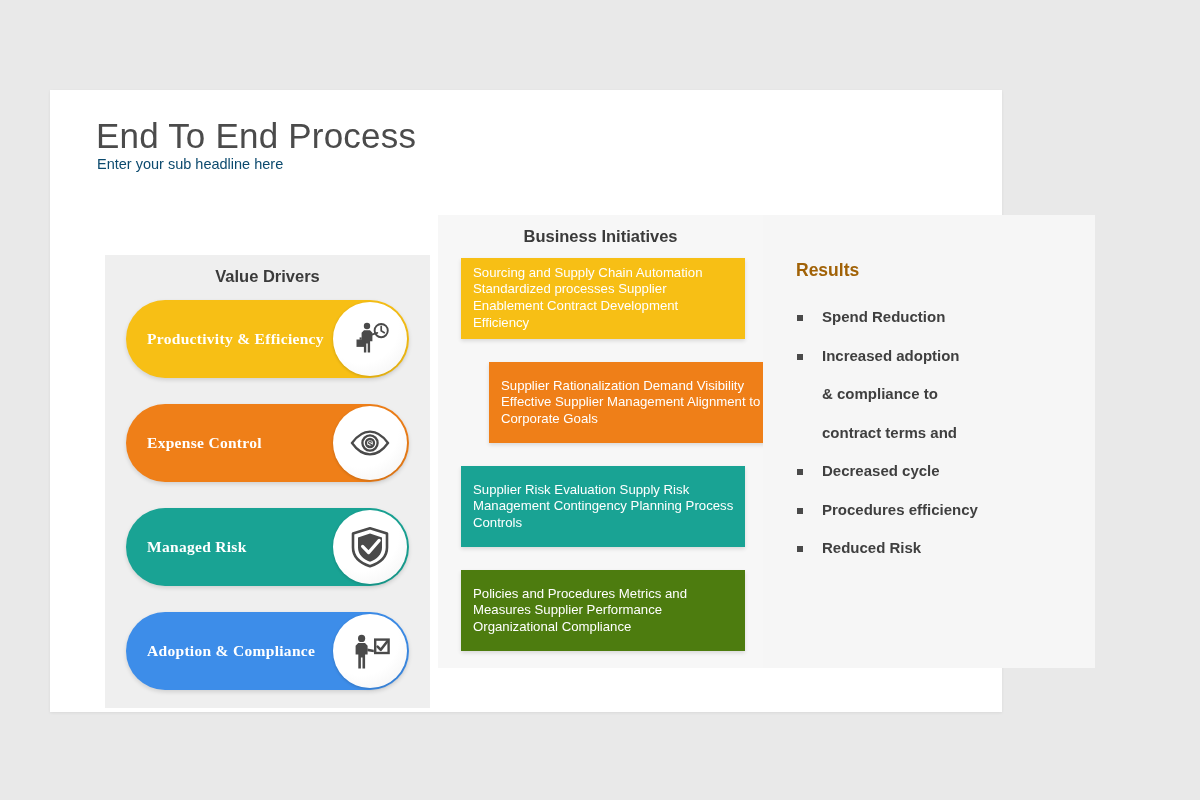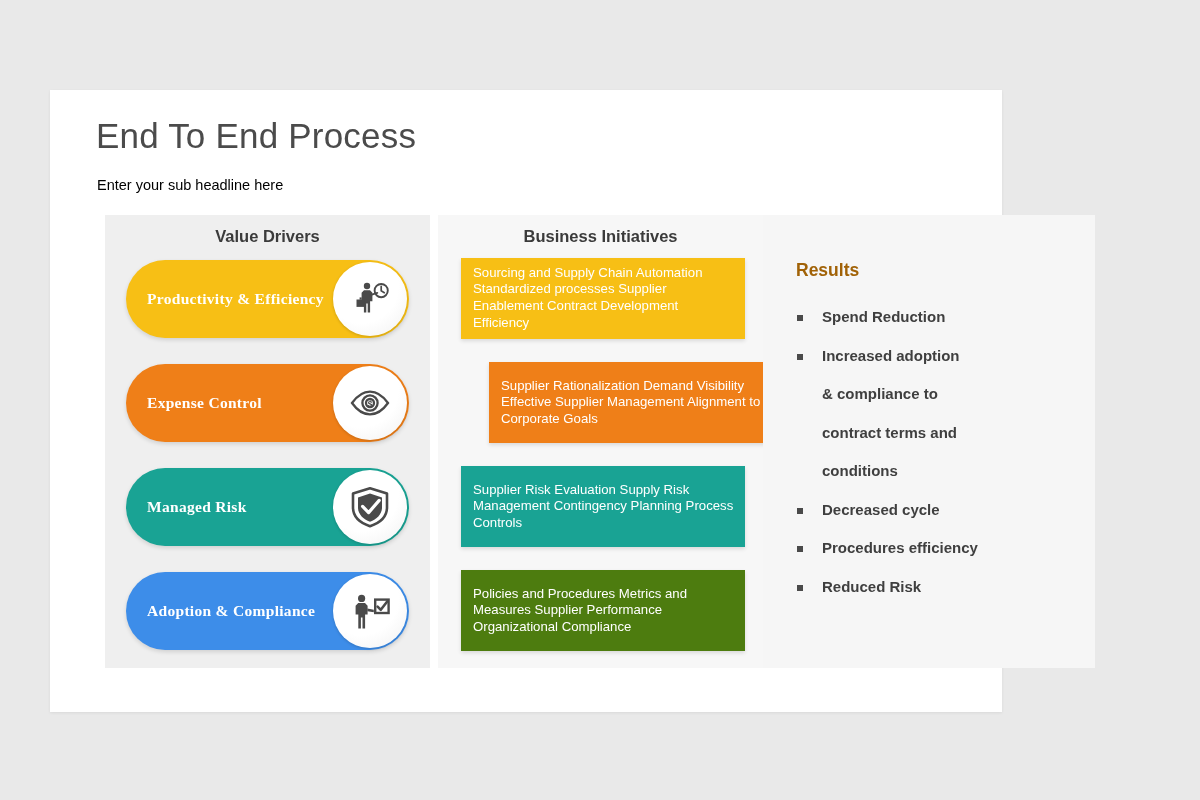--- a/index.html
+++ b/index.html
@@ -31,36 +31,37 @@
     top: 26px;
     font-size: 35px;
     font-weight: 400;
     color: #4b4b4b;
     letter-spacing: .2px;
     white-space: nowrap;
   }
   #subtitle {
     position: absolute;
     left: 47px;
-    top: 87px;
+    top: 66px;
     font-size: 14.5px;
-    color: #000000;
+    color: #0c4a6e;
     white-space: nowrap;
   }
 
   
   .panel {
     position: absolute;
     top: 125px;
     height: 453px;
   }
   #panel-drivers {
     left: 55px;
     width: 325px;
     background: #efefef;
+    margin-top: 40px;
   }
   #panel-initiatives {
     left: 388px;
     width: 325px;
     background: #f7f7f7;
   }
   #panel-results {
     left: 713px;
     width: 332px;
     background: #f6f6f6;
@@ -267,20 +268,19 @@
       </div>
   </div>
 
   <div class="panel" id="panel-results">
     <div id="results-heading">Results</div>
     <ul id="results-list">
         <li><span class="rb-bullet"></span><span>Spend Reduction</span></li>
         <li><span class="rb-bullet"></span><span>Increased adoption</span></li>
         <li class="nobullet"><span>&amp; compliance to</span></li>
         <li class="nobullet"><span>contract terms and</span></li>
-        <li class="nobullet"><span>conditions</span></li>
         <li><span class="rb-bullet"></span><span>Decreased cycle</span></li>
         <li><span class="rb-bullet"></span><span>Procedures efficiency</span></li>
         <li><span class="rb-bullet"></span><span>Reduced Risk</span></li>
       </ul>
   </div>
 
 </div>
 
 </body></html>

